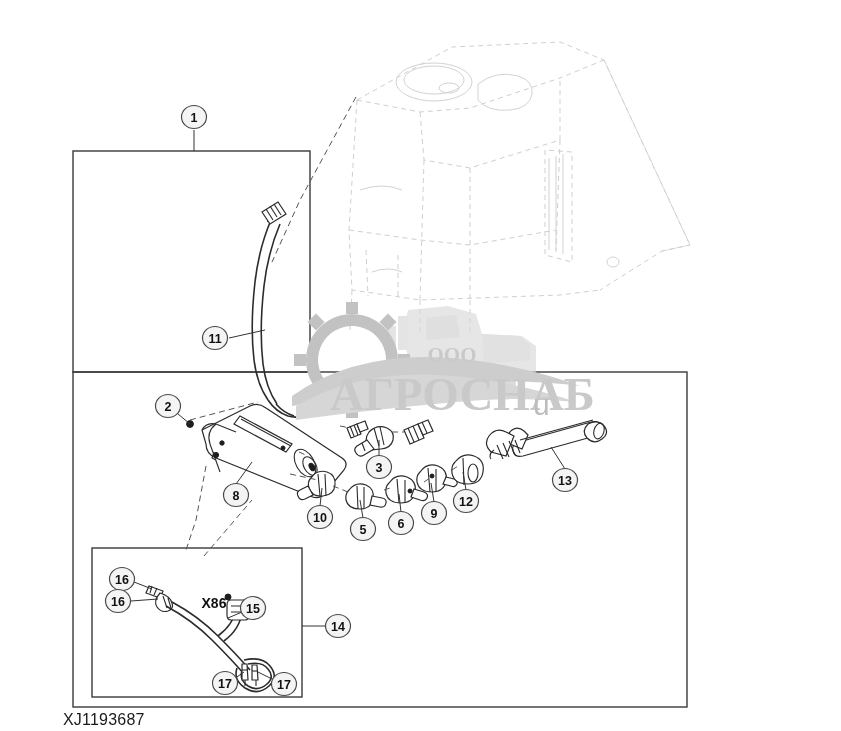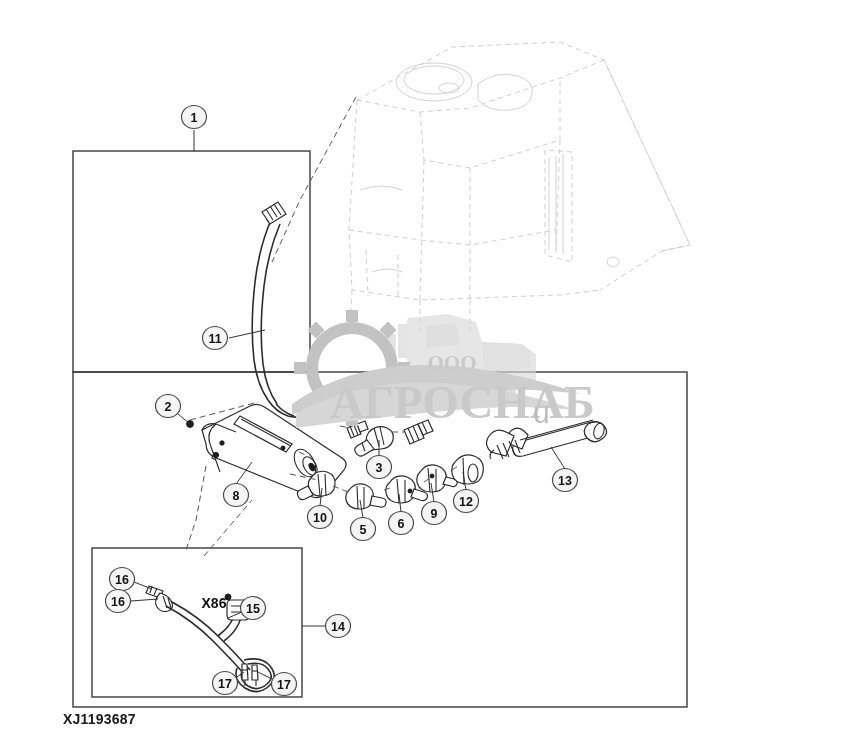--- a/index.html
+++ b/index.html
@@ -24,29 +24,29 @@
     position: absolute;
     left: 0; top: 0;
     width: 841px;
     height: 731px;
   }
   .partnum {
     position: absolute;
     left: 63px;
     top: 711px;
     font-family: "Liberation Sans", sans-serif;
-    font-size: 14px;
-    font-weight: bold;
+    font-size: 16px;
+    font-weight: normal;
     color: #1a1a1a;
     letter-spacing: 0.2px;
   }
   .wm-wrap {
     position: absolute;
     left: 290px;
-    top: 308px;
+    top: 300px;
     width: 330px;
     height: 135px;
     pointer-events: none;
   }
   .wm-u {
     position: absolute;
     left: 243px;
     top: 88px;
     font-family: "Liberation Sans", sans-serif;
     font-size: 30px;

